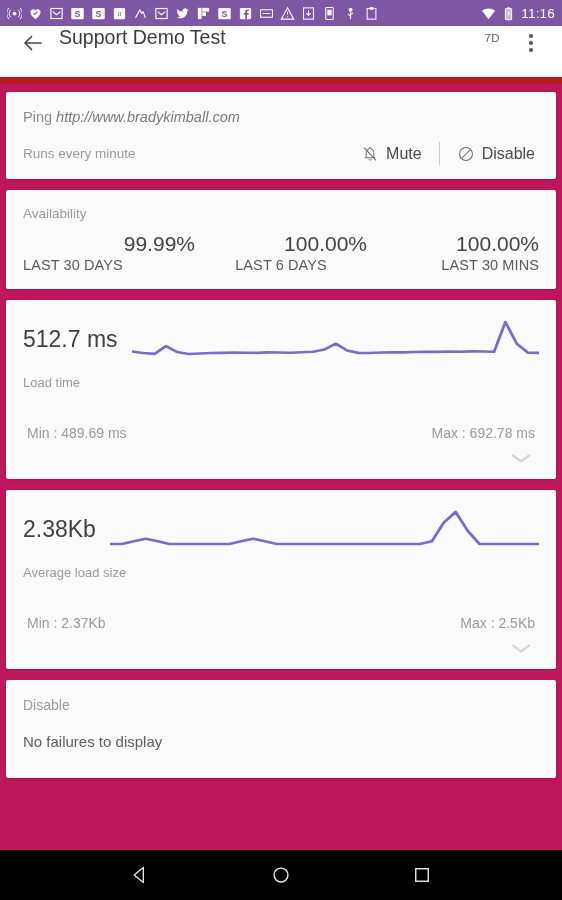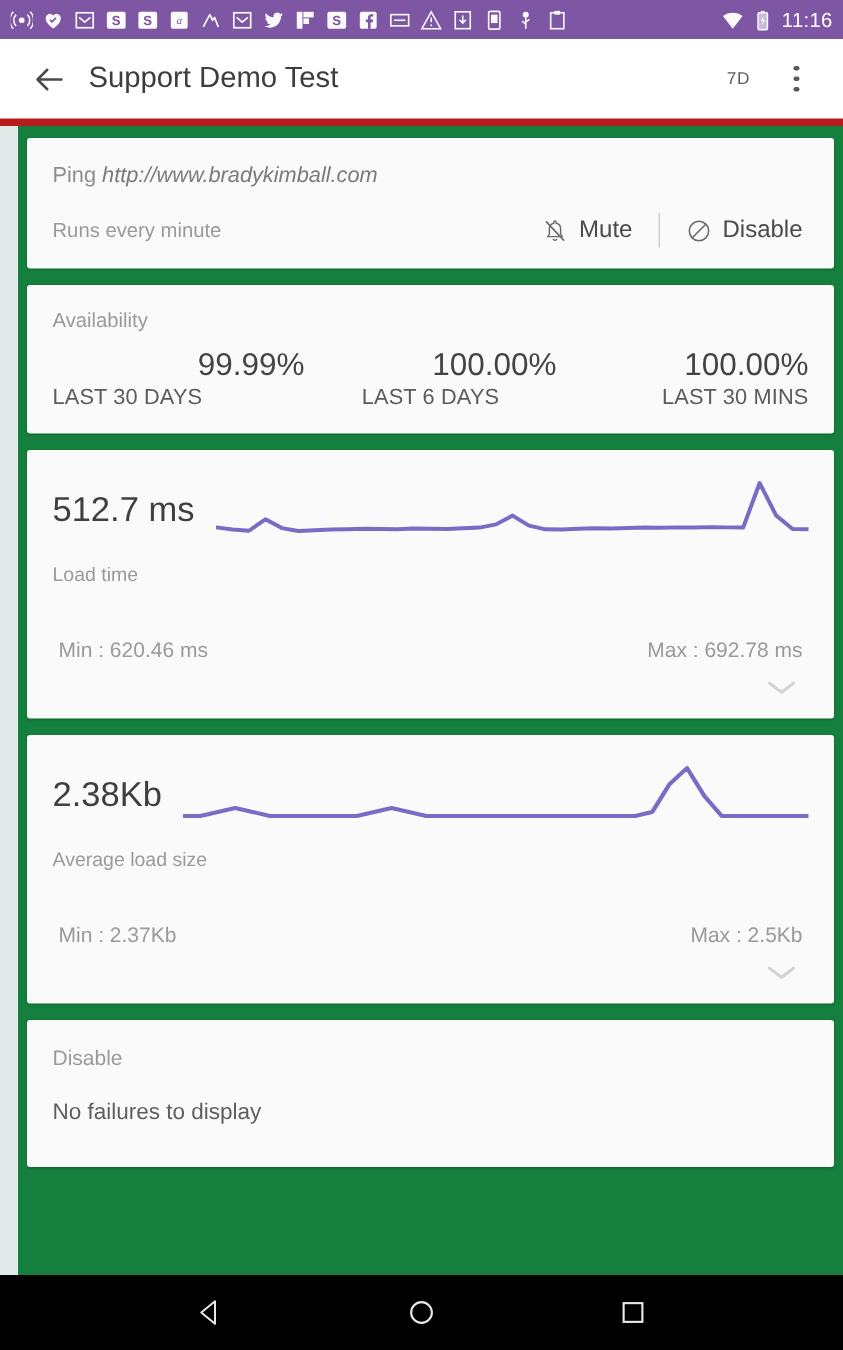--- a/index.html
+++ b/index.html
@@ -18,34 +18,33 @@
     color: #ffffff;
   }
   .sb-left { display: flex; align-items: center; gap: 6px; flex: 1 1 auto; overflow: hidden; }
   .sb-right { display: flex; align-items: center; gap: 5px; flex: 0 0 auto; }
   .sb-ico { width: 15px; height: 15px; display: block; opacity: .97; }
   .sb-time { font-size: 13.5px; letter-spacing: .2px; color: #fff; }
 
   
   .appbar {
     height: 58px; flex: 0 0 58px; background: #ffffff;
-    display: flex; align-items: center; padding: 0 16px;
-    border-bottom: 5px solid #b91c1c;
+    display: flex; padding: 0 16px;
+    border-bottom: 7px solid #b91c1c;
   }
   .back-btn { width: 34px; height: 34px; display: flex; align-items: center; justify-content: center; margin-right: 9px; }
   .appbar-title { font-size: 19.5px; color: #3d3d3d; font-weight: 400; flex: 1 1 auto; }
   .range-btn { font-size: 11.5px; color: #5c5c5c; padding: 6px 8px; letter-spacing: .4px; }
   .overflow-btn { width: 30px; height: 34px; display: flex; flex-direction: column; align-items: center; justify-content: center; gap: 3.5px; margin-left: 8px; }
   .overflow-btn i { width: 3.6px; height: 3.6px; border-radius: 50%; background: #5a5a5a; display: block; }
 
   
   .content {
-    flex: 1 1 auto; background: #15803d; padding: 8px 6px 0 6px;
+    flex: 1 1 auto; background: #be185d; padding: 8px 6px 0 6px;
     overflow: hidden;
-    margin-left: 12px;
   }
   .card {
     background: #fafafa; border-radius: 2px;
     box-shadow: 0 1px 2px rgba(0,0,0,.17), 0 0 1px rgba(0,0,0,.10);
     margin-bottom: 11px; padding: 0 17px;
   }
 
   
   .ping-card { padding-top: 17px; padding-bottom: 14px; }
   .ping-line { font-size: 14.5px; color: #8d8d8d; margin-bottom: 17px; }
@@ -248,21 +247,21 @@
       <div class="metric-top">
         <div class="metric-value">512.7 ms</div>
         <div class="spark-wrap">
           <svg viewBox="0 0 380 46" preserveAspectRatio="none">
             <polyline id="spark-0" fill="none" stroke="#7b6bc4" stroke-width="2.6" stroke-linejoin="round" stroke-linecap="round" points="0.00,35.55 10.56,37.02 21.11,37.84 31.67,30.16 42.22,36.04 52.78,38.00 63.33,37.51 73.89,37.02 84.44,36.86 95.00,36.53 105.56,36.69 116.11,36.86 126.67,36.37 137.22,36.53 147.78,36.69 158.33,36.20 168.89,35.71 179.44,33.59 190.00,27.71 200.56,34.41 211.11,36.86 221.67,37.02 232.22,36.53 242.78,36.20 253.33,36.37 263.89,36.04 274.44,35.71 285.00,35.88 295.56,35.55 306.11,35.71 316.67,35.39 327.22,35.55 337.78,35.71 348.33,6.00 358.89,27.71 369.44,36.69 380.00,36.86"></polyline>
           </svg>
         </div>
       </div>
       <div class="metric-label">Load time</div>
       <div class="minmax-row">
-        <div class="minmax">Min : 620.46 ms</div>
+        <div class="minmax">Min : 489.69 ms</div>
         <div class="minmax right">Max : 692.78 ms</div>
       </div>
       <div class="expander">
         <svg width="26" height="16" viewBox="0 0 26 16">
           <path d="M5 5.5L13 11.5 21 5.5" stroke="#d4d4d4" stroke-width="2.2" fill="none" stroke-linecap="round" stroke-linejoin="round"></path>
         </svg>
       </div>
     </div>
 
     <div class="card metric-card">

